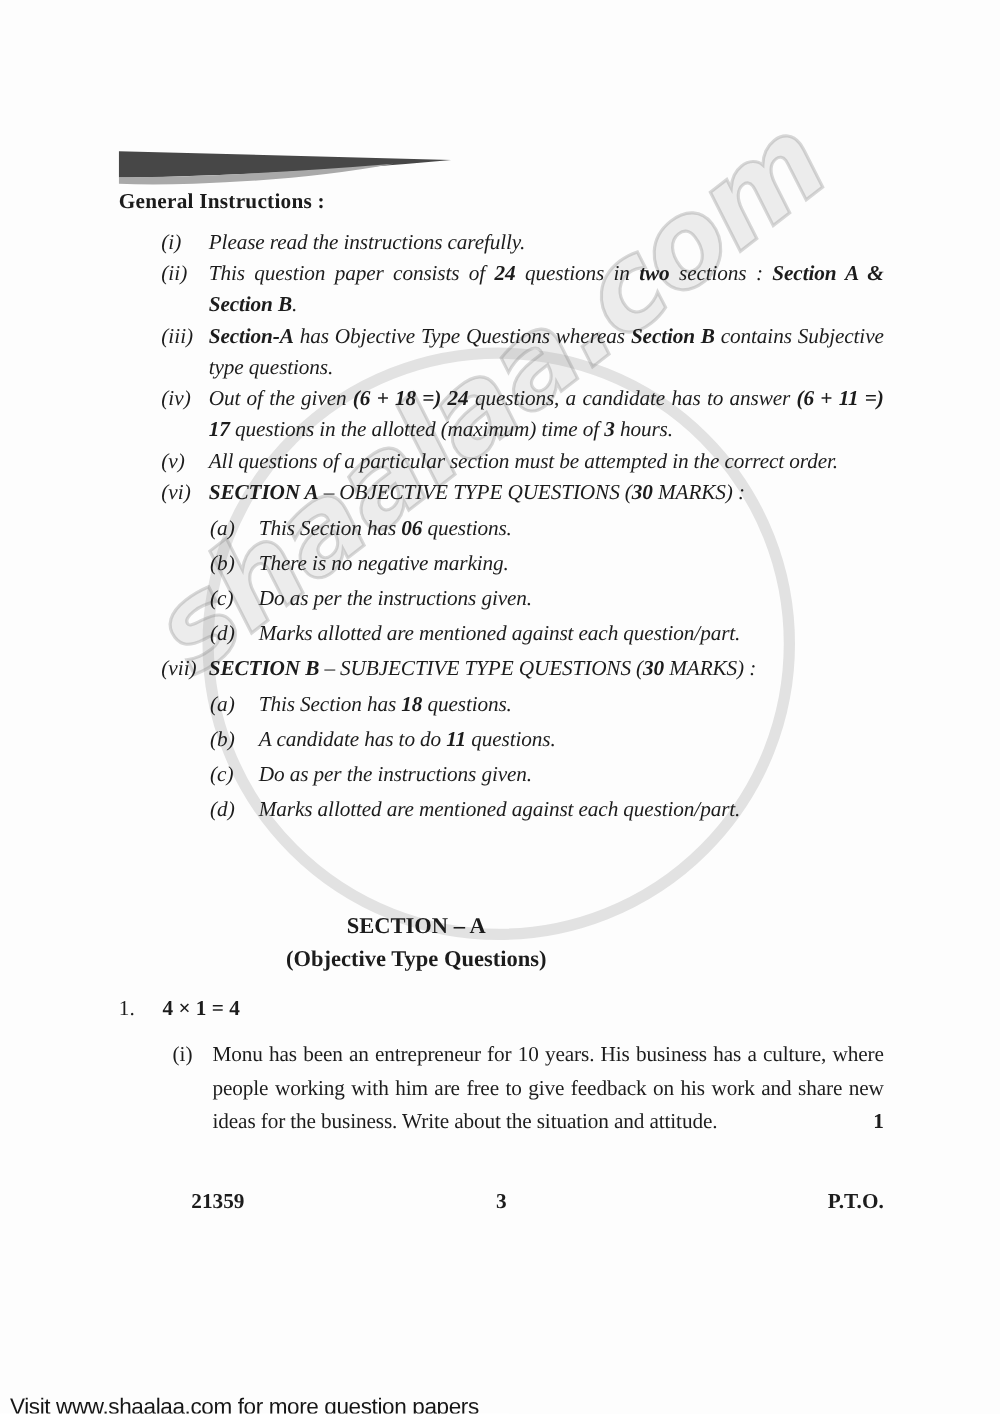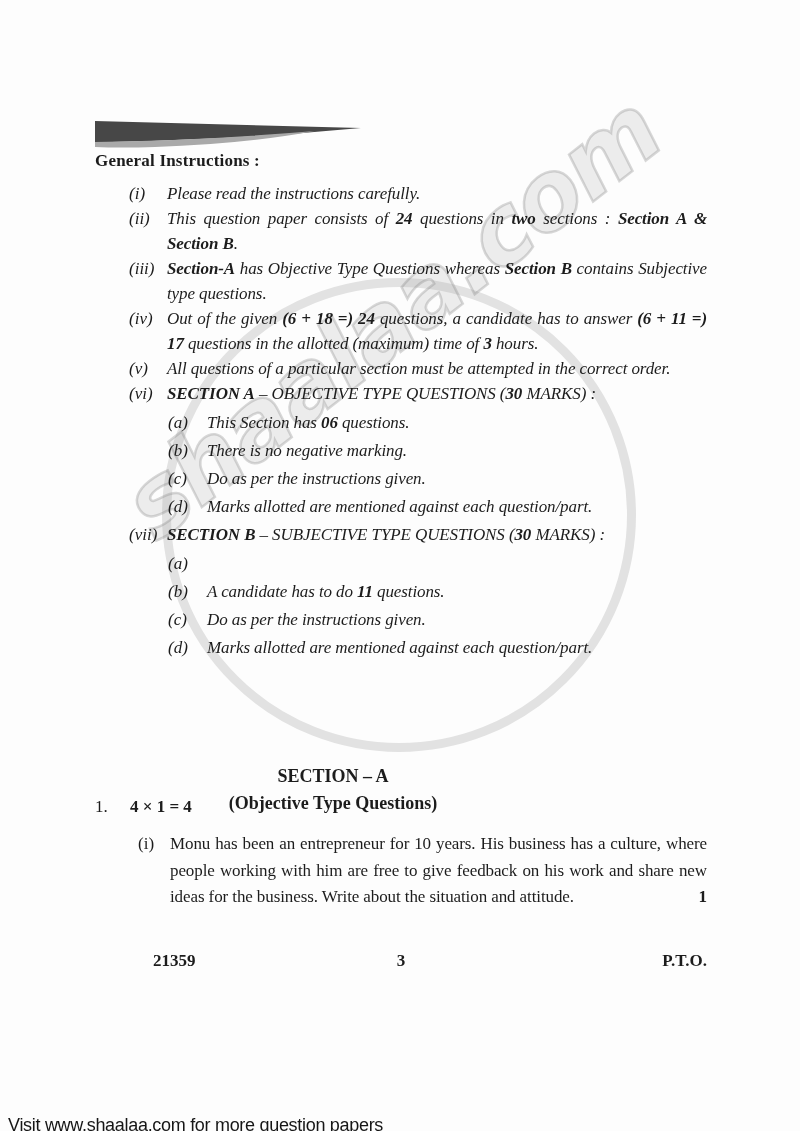--- a/index.html
+++ b/index.html
@@ -58,21 +58,21 @@
   .inst-text { flex: 1; text-align: justify; letter-spacing: -0.1px; }
   .sub-list  { margin-top: 4px; }
   .sub-item  { display: flex; font-style: italic; font-size: 17px; line-height: 25px; margin-bottom: 3px; }
   .sub-num   { flex: 0 0 39px; margin-left: 73px; }
   .sub-text  { flex: 1; letter-spacing: -0.1px; }
   .bold { font-weight: bold; }
 
   
   .section-head {
     position: absolute; left: 0; top: 727px; width: 666px;
-    text-align: center; font-weight: bold; font-size: 18px; line-height: 27px; margin-top: 36px;
+    text-align: center; font-weight: bold; font-size: 18px; line-height: 27px;
   }
 
   
   .q1 { position: absolute; left: 95px; top: 794px; width: 612px; }
   .q1-row { display: flex; font-size: 17px; line-height: 25px; }
   .q1-num   { flex: 0 0 35px; }
   .q1-text  { flex: 1; letter-spacing: -0.15px; }
   .q1-marks { white-space: nowrap; font-weight: bold; }
   .q1-sub { display: flex; margin-top: 12px; font-size: 17px; line-height: 26.5px; }
   .q1-sub-num  { flex: 0 0 32px; margin-left: 43px; }
@@ -161,20 +161,21 @@
         </div>
       </div>
 
       <div class="inst-item">
         <span class="inst-num">(vii)</span>
         <div class="inst-text"><span class="bold">SECTION B</span><span> – SUBJECTIVE TYPE QUESTIONS (</span><span class="bold">30</span><span> MARKS) :</span></div>
       </div>
       <div class="sub-list">
         <div class="sub-item">
           <span class="sub-num">(a)</span>
+          <div class="sub-text"><span>This Section has </span><span class="bold">18</span><span> questions.</span></div>
         </div>
         <div class="sub-item">
           <span class="sub-num">(b)</span>
           <div class="sub-text"><span>A candidate has to do </span><span class="bold">11</span><span> questions.</span></div>
         </div>
         <div class="sub-item">
           <span class="sub-num">(c)</span>
           <div class="sub-text"><span>Do as per the instructions given.</span></div>
         </div>
         <div class="sub-item">

